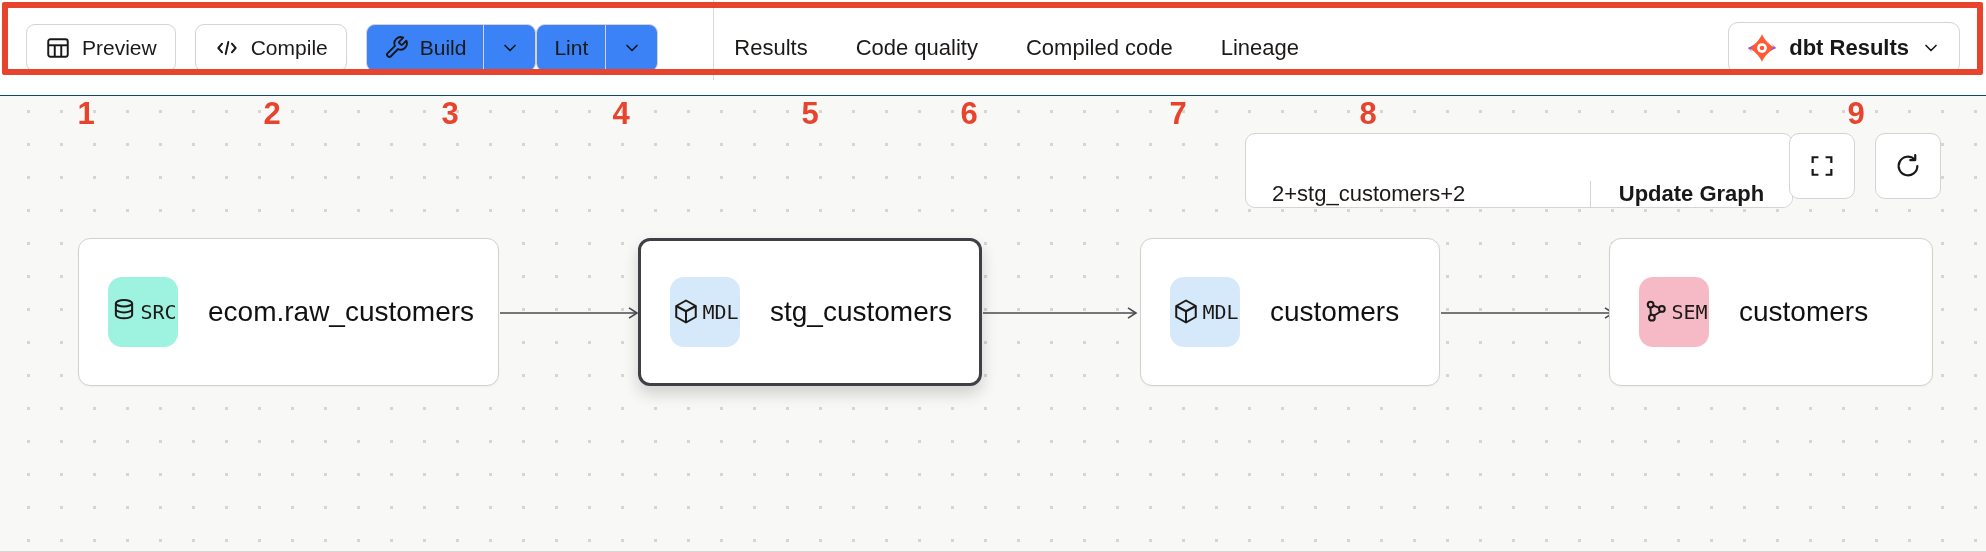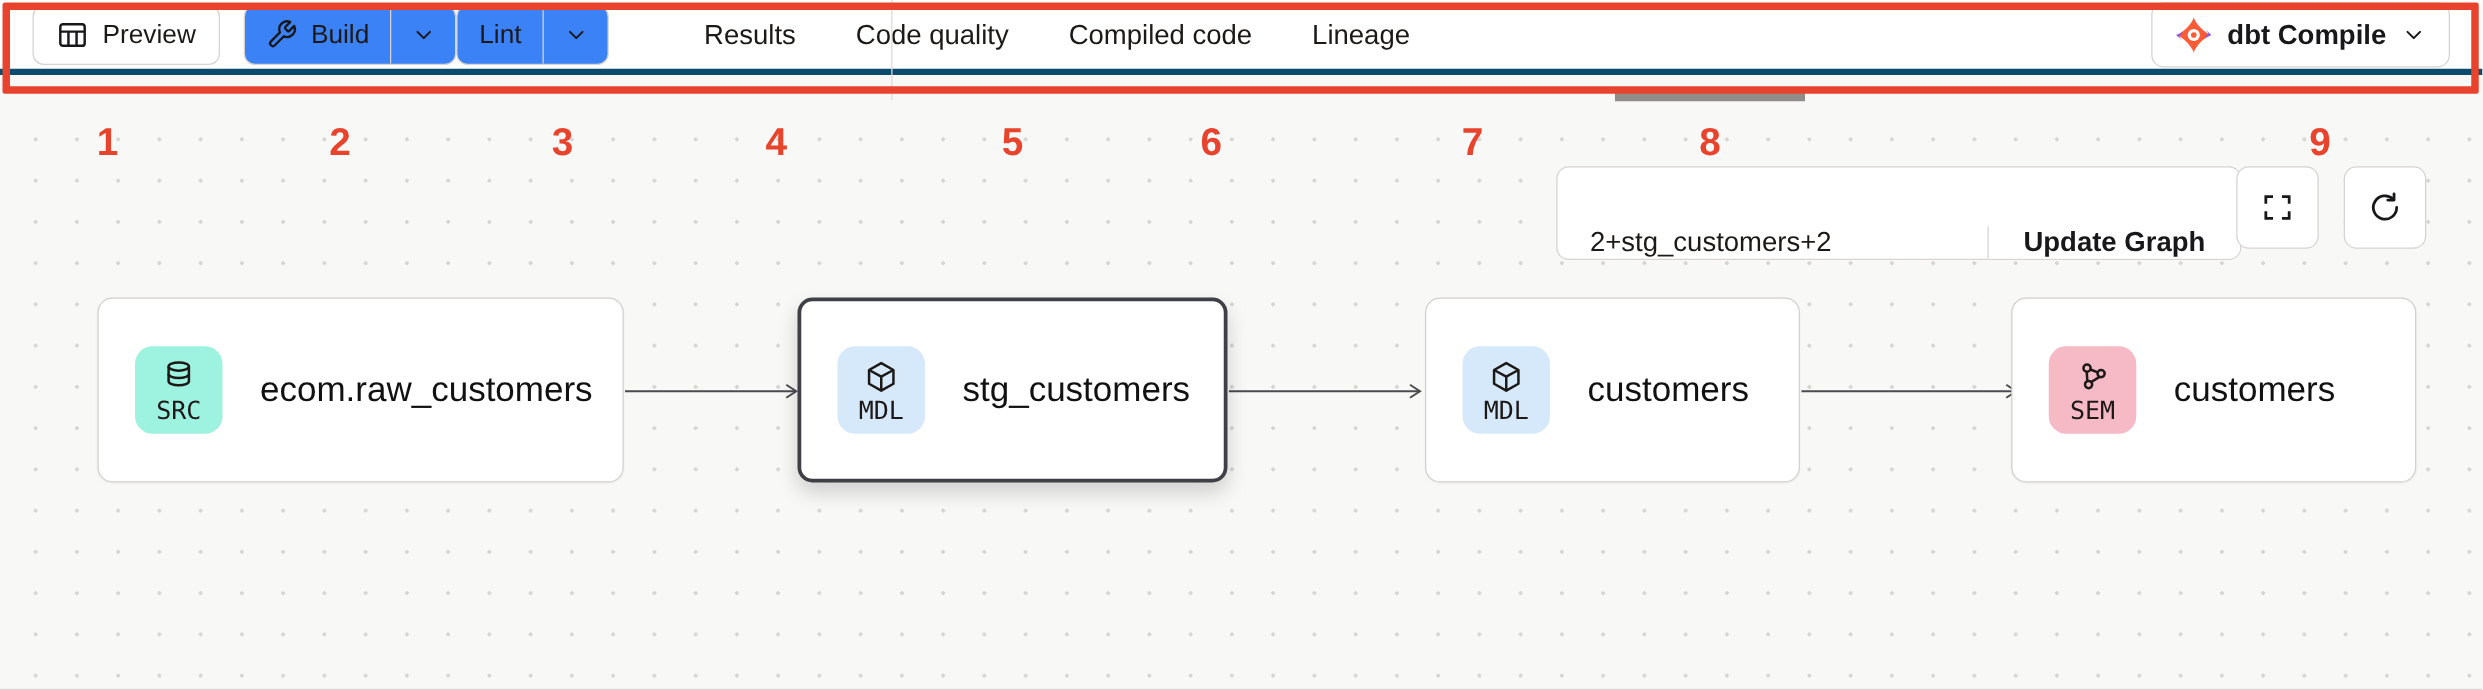--- a/index.html
+++ b/index.html
@@ -6,23 +6,23 @@
   html, body { width: 1986px; height: 552px; overflow: hidden; }
   body {
     font-family: "Liberation Sans", sans-serif;
     background: #f8f8f7;
     position: relative;
     color: #1c1917;
   }
 
   
   .toolbar {
-    position: absolute; top: 0; left: 0; width: 1986px; height: 60px;
+    position: absolute; top: 0; left: 0; width: 1986px; height: 96px;
     background: #ffffff;
-    border-bottom: 5px solid #0c4a6e;
+    border-bottom: 1px solid #0c4a6e;
     display: flex; align-items: center;
     padding: 0 26px;
     z-index: 2;
   }
   .pane-divider {
     position: absolute; left: 713px; top: 0; width: 1px; height: 80px;
     background: #dcdad8;
   }
   .btn {
     height: 48px;
@@ -130,21 +130,21 @@
     display: flex; align-items: center; gap: 30px;
     padding-left: 29px;
     cursor: pointer;
   }
   .node.selected {
     border: 3px solid #3f3f46;
     box-shadow: 0 8px 16px rgba(0,0,0,0.16);
   }
   .node-badge {
     width: 70px; height: 70px; border-radius: 14px;
-    display: flex; flex-direction: column; align-items: center; justify-content: center;
+    display: flex; flex-direction: row; align-items: center; justify-content: center;
     gap: 1px; flex: none;
   }
   .node-badge .badge-label {
     font-family: "DejaVu Sans Mono", monospace;
     font-size: 20px; color: #1c1917; line-height: 1;
   }
   .badge-src { background: #9df2e0; }
   .badge-mdl { background: #d6e9fb; }
   .badge-sem { background: #f6b9c6; }
   .node-label { font-size: 28px; color: #111111; white-space: nowrap; }
@@ -161,20 +161,30 @@
       <svg width="26" height="26" viewBox="0 0 24 24" fill="none" stroke="#18181b" stroke-width="1.8" stroke-linejoin="round">
         <rect x="3" y="4" width="18" height="16" rx="2"></rect>
         <line x1="3" y1="9.5" x2="21" y2="9.5"></line>
         <line x1="9" y1="9.5" x2="9" y2="20"></line>
         <line x1="15" y1="9.5" x2="15" y2="20"></line>
       </svg>
     </span>
     <span>Preview</span>
   </button>
 
+  <button class="btn">
+    <span class="icon">
+      <svg width="26" height="26" viewBox="0 0 24 24" fill="none" stroke="#18181b" stroke-width="1.8" stroke-linecap="round" stroke-linejoin="round">
+        <polyline points="7.5 8 4 12 7.5 16"></polyline>
+        <polyline points="16.5 8 20 12 16.5 16"></polyline>
+        <line x1="13.2" y1="6.5" x2="10.8" y2="17.5"></line>
+      </svg>
+    </span>
+    <span>Compile</span>
+  </button>
 
   <div class="split">
     <span class="main">
       <span class="icon">
         <svg width="25" height="25" viewBox="0 0 24 24" fill="none" stroke="#18181b" stroke-width="1.8" stroke-linecap="round" stroke-linejoin="round">
           <path d="M14.7 6.3a1 1 0 0 0 0 1.4l1.6 1.6a1 1 0 0 0 1.4 0l3.77-3.77a6 6 0 0 1-7.94 7.94l-6.91 6.91a2.12 2.12 0 0 1-3-3l6.91-6.91a6 6 0 0 1 7.94-7.94l-3.76 3.76z"></path>
         </svg>
       </span>
       <span>Build</span>
     </span>
@@ -210,21 +220,21 @@
   <button class="copilot-btn">
     <span class="icon">
       <svg width="30" height="30" viewBox="0 0 32 32">
         <path d="M16 1 C18.2 7.2 24.8 13.8 31 16 C24.8 18.2 18.2 24.8 16 31 C13.8 24.8 7.2 18.2 1 16 C7.2 13.8 13.8 7.2 16 1 Z" fill="#ff5c35"></path>
         <path d="M16 1 C17.5 5.2 21 9.2 25 12 L21 8.5 C19 6.2 17 3.8 16 1 Z M26 11 C27.6 12.9 29.3 14.4 31 16 C28.9 16.7 26.8 17.9 24.9 19.3 L28.5 14.6 Z" fill="#7f5bf0"></path>
         <path d="M16 31 C14.5 26.8 11 22.8 7 20 L11 23.5 C13 25.8 15 28.2 16 31 Z M6 21 C4.4 19.1 2.7 17.6 1 16 C3.1 15.3 5.2 14.1 7.1 12.7 L3.5 17.4 Z" fill="#7f5bf0"></path>
         <circle cx="16" cy="16" r="5.2" fill="#ffffff"></circle>
         <circle cx="16" cy="16" r="2.4" fill="#ff5c35"></circle>
       </svg>
     </span>
-    <span>dbt Compile</span>
+    <span>dbt Results</span>
     <span class="icon">
       <svg width="20" height="20" viewBox="0 0 24 24" fill="none" stroke="#18181b" stroke-width="2" stroke-linecap="round" stroke-linejoin="round">
         <polyline points="6 9 12 15 18 9"></polyline>
       </svg>
     </span>
   </button>
 
   <div class="pane-divider"></div>
 </div>
 

